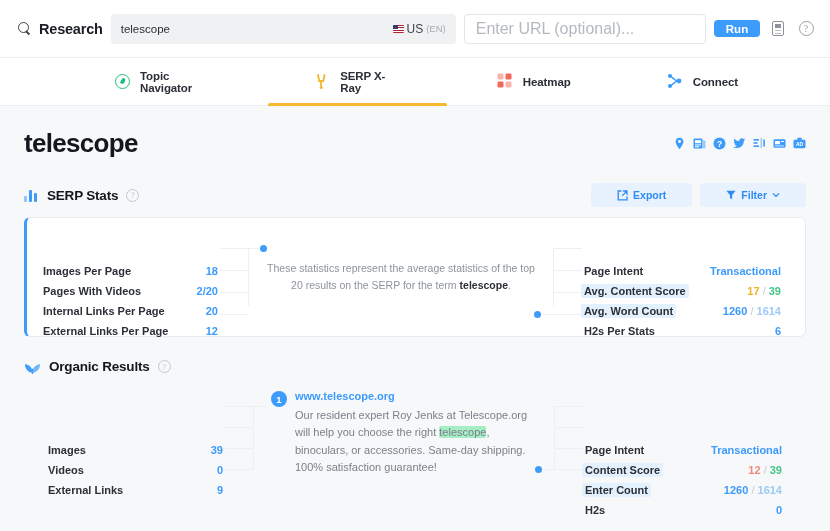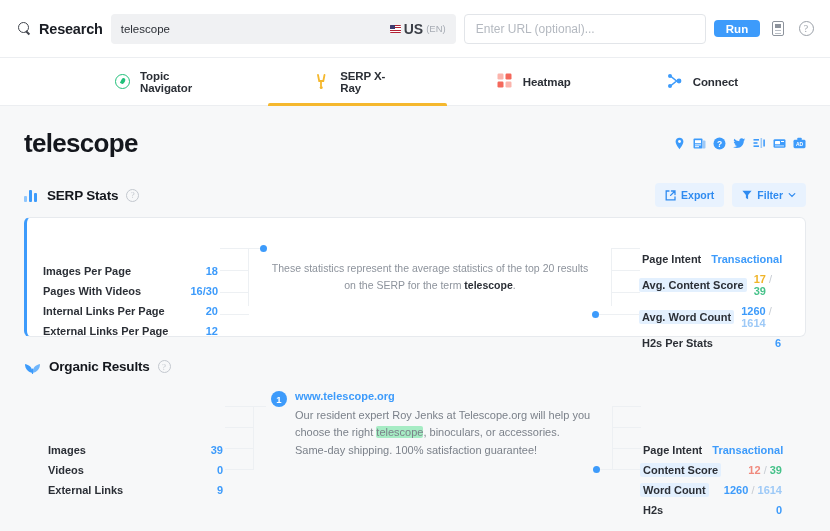--- a/index.html
+++ b/index.html
@@ -44,32 +44,32 @@
     position: relative;
   }
   .kw-value { font-size: 11.5px; color: #2b2f36; }
   .locale { margin-left: auto; display: flex; align-items: center; gap: 3px; }
   .flag {
     width: 11px; height: 8px; border-radius: 1px; overflow: hidden;
     background: linear-gradient(#b22234 0 14%, #fff 14% 28%, #b22234 28% 42%, #fff 42% 57%, #b22234 57% 71%, #fff 71% 85%, #b22234 85% 100%);
     position: relative; display:inline-block;
   }
   .flag::after { content:""; position:absolute; left:0; top:0; width:5px; height:4.5px; background:#3c3b6e; }
-  .locale-cc { font-size: 14px; font-weight: bold; color: #3b3f47; }
+  .locale-cc { font-size: 12px; font-weight: normal; color: #3b3f47; }
   .locale-lang { font-size: 9.5px; color: #a7acb4; }
 
   .url-field {
     flex: 1 1 auto;
     height: 30px;
     background: #fff;
     border: 1px solid #e2e5e9;
     border-radius: 4px;
     display: flex; align-items: center; padding: 0 11px;
   }
-  .url-ph { font-size: 12px; color: #b4b9c0; }
+  .url-ph { font-size: 16px; color: #b4b9c0; }
 
   .run-btn {
     width: 46px; height: 17px; border-radius: 4px;
     background: #3d9bfb; color: #fff;
     font-size: 11.5px; font-weight: bold;
     display: flex; align-items: center; justify-content: center;
     border: none; cursor: pointer;
     font-family: "Liberation Sans", sans-serif;
   }
   .ico-btn { width: 20px; display:flex; align-items:center; justify-content:center; cursor:pointer; }
@@ -135,21 +135,21 @@
   .sec-title { font-size: 13.5px; font-weight: bold; letter-spacing: -.2px; color: #14171d; }
   .q-ico {
     width: 13px; height: 13px; border-radius: 50%; border: 1.1px solid #c3c8cf;
     color: #c3c8cf; font-size: 9px; display:flex; align-items:center; justify-content:center;
     font-family: "Liberation Serif", serif;
   }
   .head-actions { margin-left: auto; display: flex; align-items: center; gap: 8px; }
   .pill {
     height: 24px; border-radius: 4px; background: #e8f2fe; color: #2f8bf0;
     font-size: 10.5px; font-weight: bold;
-    display: flex; align-items: center; gap: 5px; padding: 0 10px; cursor: pointer;
+    display: flex; align-items: center; gap: 5px; padding: 0 26px; cursor: pointer;
     border: none; font-family: "Liberation Sans", sans-serif;
   }
   .bars-ico { width: 15px; height: 13px; display:flex; align-items:flex-end; gap: 1.6px; }
   .bars-ico i { display:block; width: 3.2px; border-radius: 1px; background: #3d9bfb; }
   .bars-ico i:nth-child(1){ height: 6px; background:#8ec6fd; }
   .bars-ico i:nth-child(2){ height: 12px; }
   .bars-ico i:nth-child(3){ height: 9px; }
 
   .leaf-ico { width: 17px; height: 15px; }
 
@@ -168,21 +168,21 @@
   .mrow .lbl { font-weight: bold; color: #2b2f36; white-space: nowrap; }
   .mrow .lbl.hl { background: #e3f0fe; border-radius: 2px; padding: 1px 3px; margin: -1px -3px; }
   .mrow .val { color: #3d9bfb; font-weight: bold; white-space: nowrap; }
   .mrow .val.amber { color: #f0b429; }
   .mrow .val.green { color: #46c28a; }
   .mrow .val.red { color: #f08a7e; }
   .mrow .val.sep { color: #c7ccd3; font-weight: normal; }
   .mrow .val.muted { color: #9dc9f7; }
 
   .left-metrics .mrow { width: 175px; justify-content: space-between; gap: 10px; }
-  .right-metrics .mrow { width: 139px; justify-content: space-between; gap: 10px; }
+  .right-metrics .mrow { width: 197px; justify-content: space-between; gap: 10px; }
 
   .center-note {
     flex: 1 1 auto; text-align: center;
     font-size: 10.5px; line-height: 1.65; color: #8d939c;
   }
   .center-note b { color: #2b2f36; }
 
   
   .bracket { width: 48px; height: 78px; position: relative; flex: 0 0 auto; }
   .bracket .stem {
@@ -409,21 +409,21 @@
   </div>
 
   <div class="stats-card">
     <div class="mcol left-metrics">
       <div class="mrow">
         <span class="lbl">Images Per Page</span>
         <span class="val">18</span>
       </div>
       <div class="mrow">
         <span class="lbl">Pages With Videos</span>
-        <span class="val">16/30</span>
+        <span class="val">2/20</span>
       </div>
       <div class="mrow">
         <span class="lbl">Internal Links Per Page</span>
         <span class="val">20</span>
       </div>
       <div class="mrow">
         <span class="lbl">External Links Per Page</span>
         <span class="val">12</span>
       </div>
     </div>
@@ -542,21 +542,21 @@
       </div>
       <div class="mrow">
         <span class="lbl hl">Content Score</span>
         <span>
           <span class="val red">12</span>
           <span class="val sep">/</span>
           <span class="val green">39</span>
         </span>
       </div>
       <div class="mrow">
-        <span class="lbl hl">Word Count</span>
+        <span class="lbl hl">Enter Count</span>
         <span>
           <span class="val">1260</span>
           <span class="val sep">/</span>
           <span class="val muted">1614</span>
         </span>
       </div>
       <div class="mrow">
         <span class="lbl">H2s</span>
         <span class="val">0</span>
       </div>

